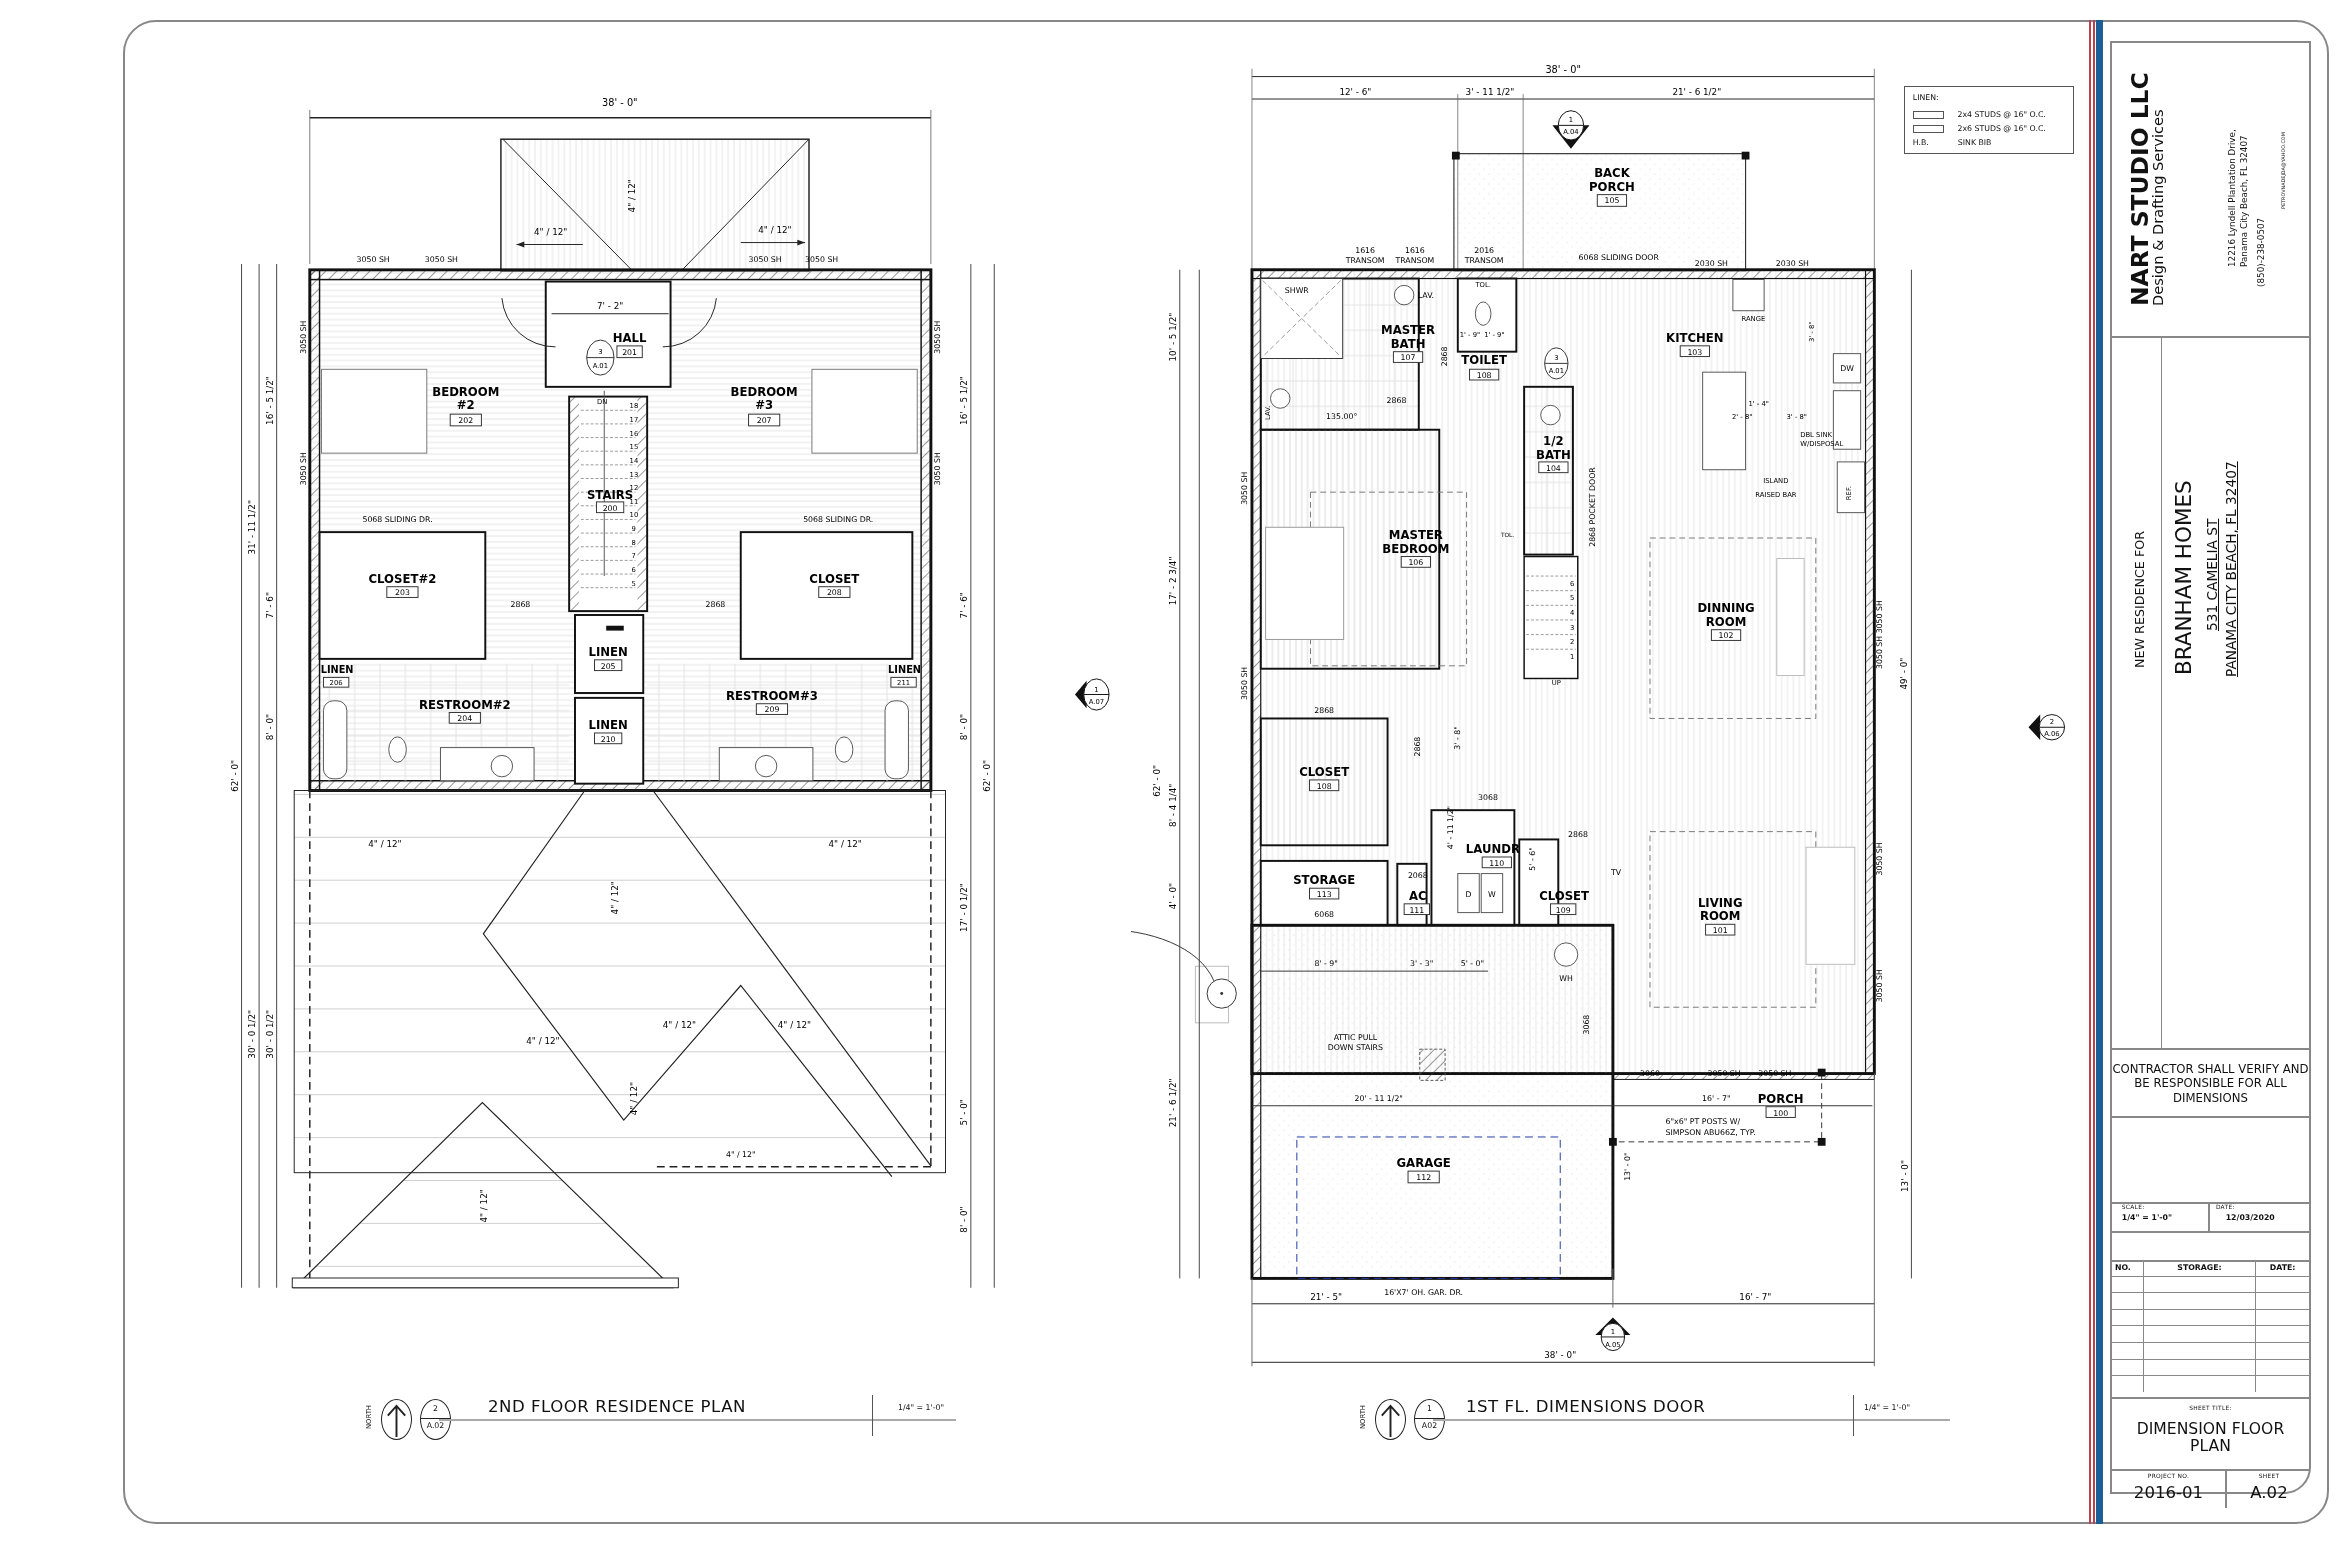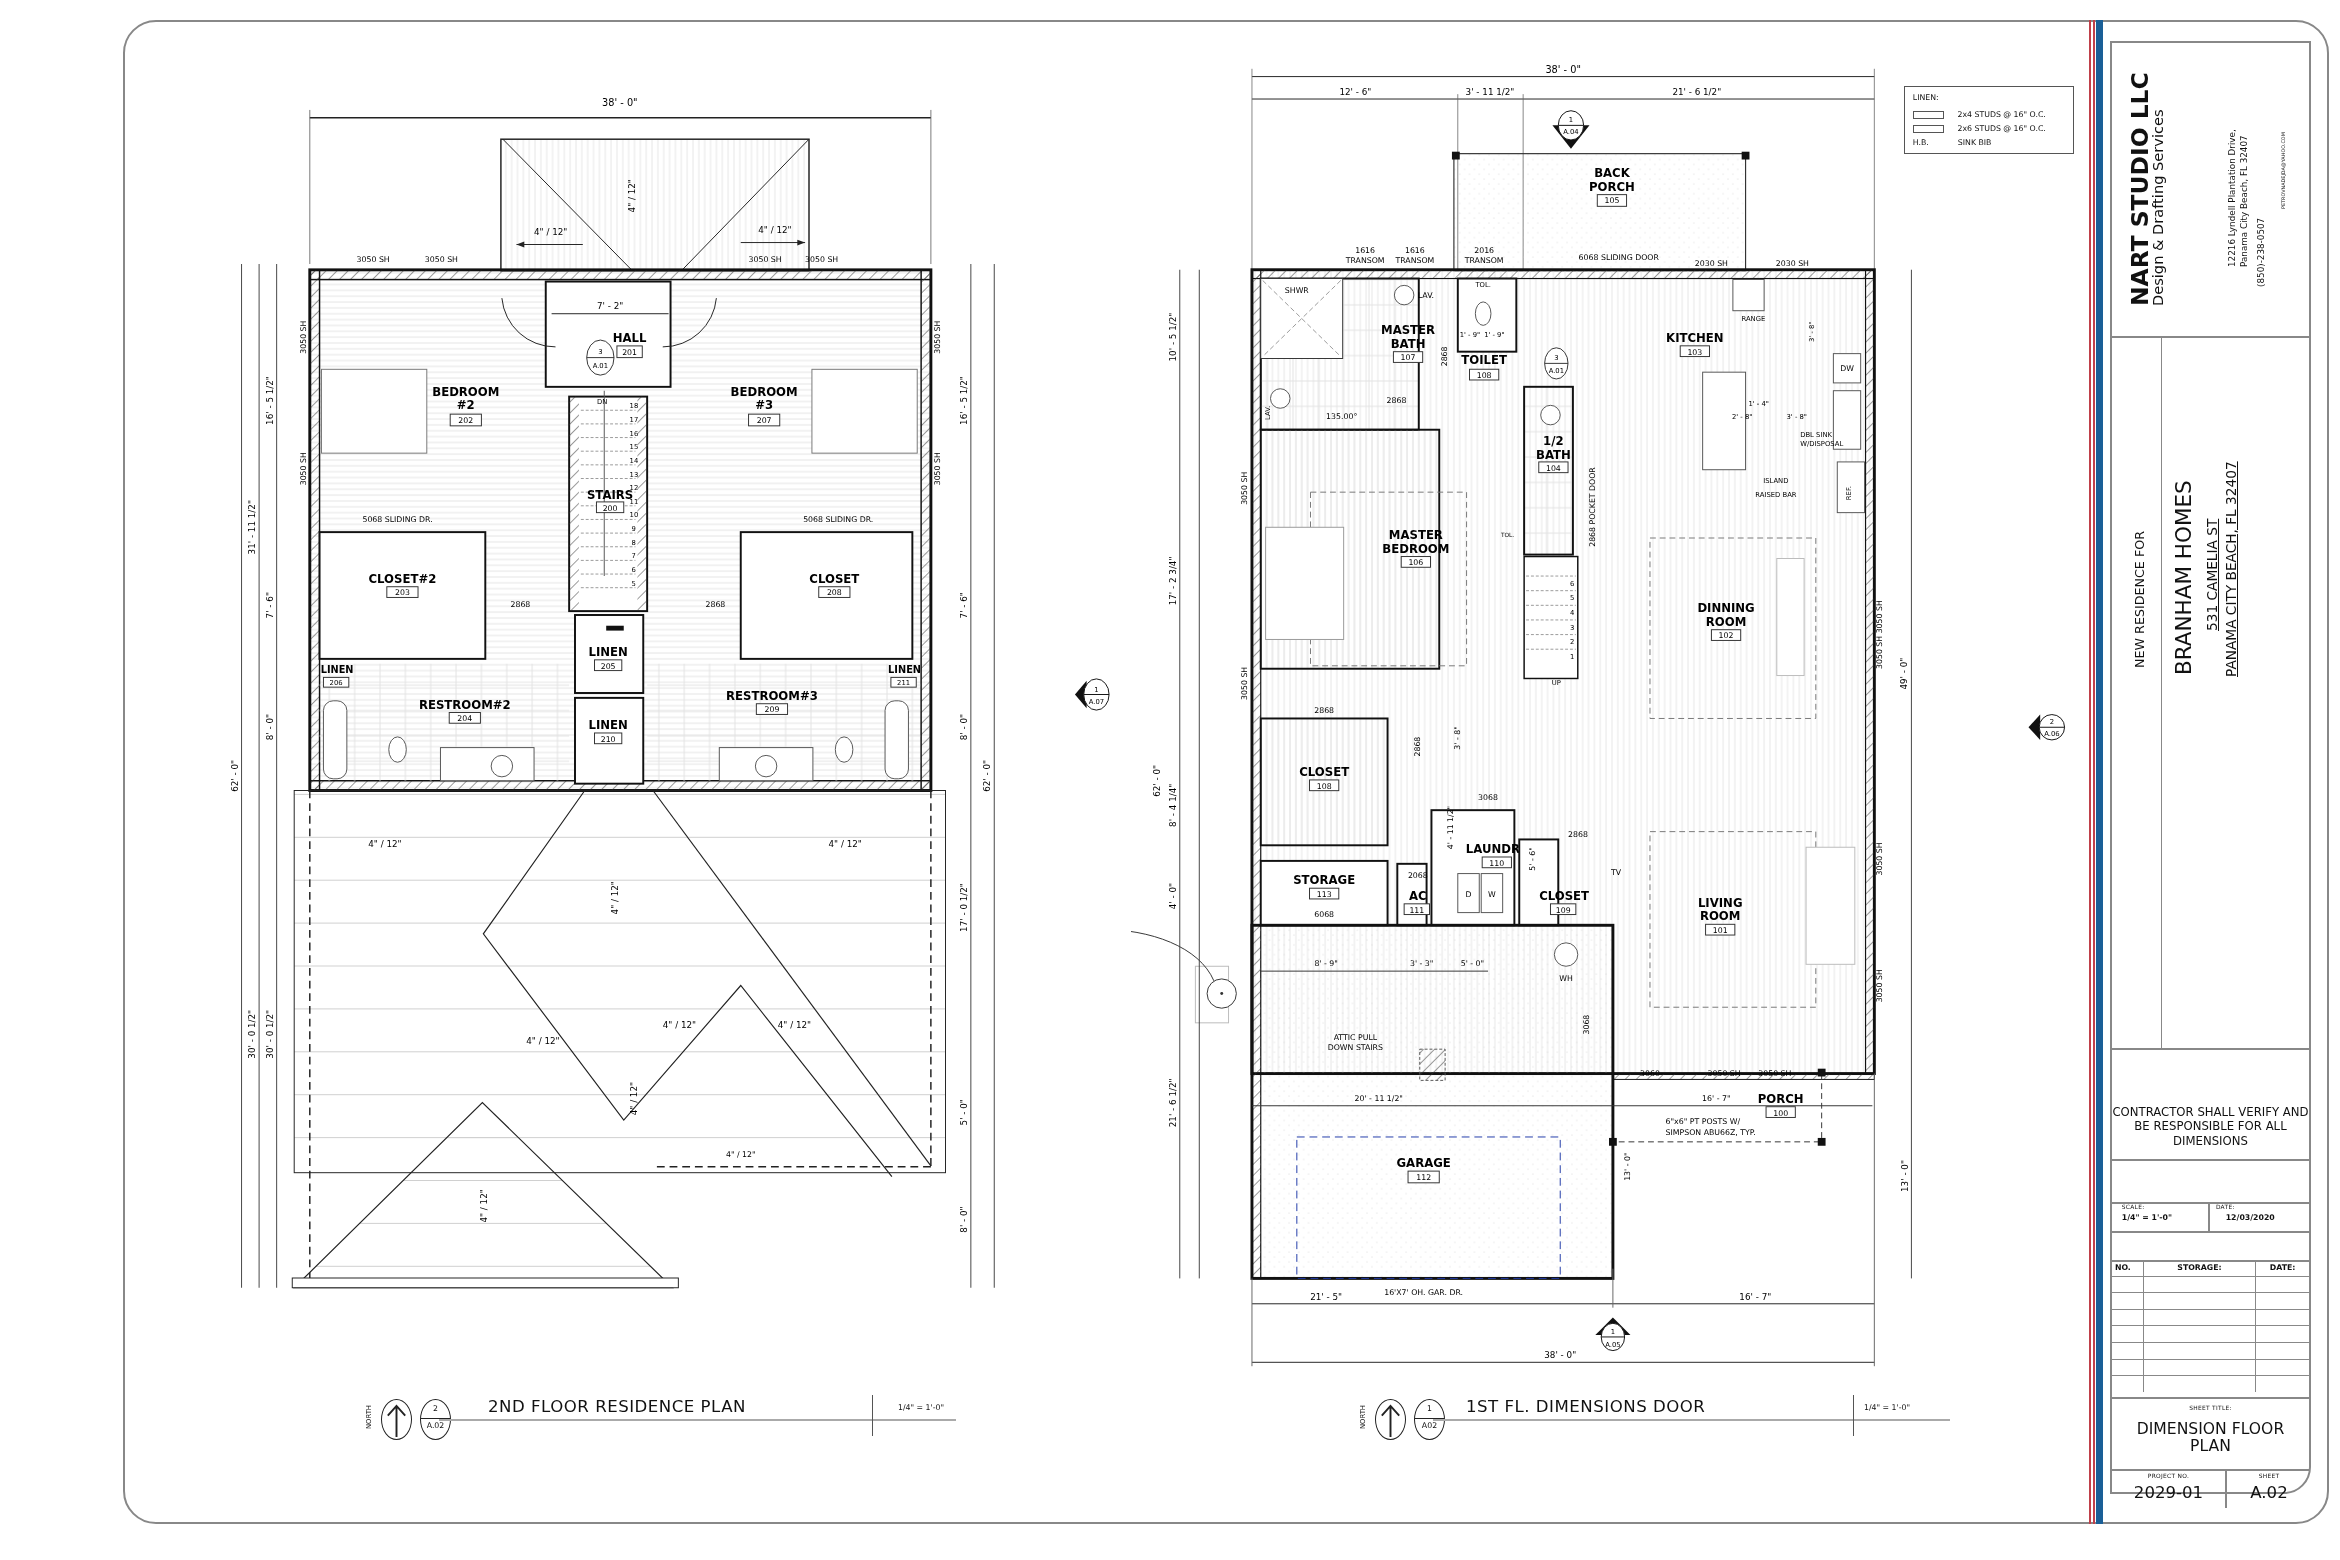--- a/index.html
+++ b/index.html
@@ -11,21 +11,21 @@
   .tb{position:absolute;left:2077px;top:19.5px;width:252px;height:1504px;}
   .tb-stripes{position:absolute;left:11.7px;top:0;width:17.6px;height:100%;}
   .tb-stripes .r1{position:absolute;left:0;top:0;width:2px;height:100%;background:#c0404a;}
   .tb-stripes .r2{position:absolute;left:3.9px;top:0;width:2px;height:100%;background:#c0404a;}
   .tb-stripes .b{position:absolute;left:7.8px;top:0;width:6.8px;height:100%;background:#1a5f97;}
   .tb-inner{position:absolute;left:33px;top:21.5px;width:201px;height:1453px;border:2px solid #888;box-sizing:border-box;border-radius:0 0 27px 0;}
   .rot{position:absolute;transform:rotate(-90deg);transform-origin:left top;white-space:nowrap;}
   .firm-box{position:absolute;left:0;top:0;width:100%;height:293px;border-bottom:2px solid #888;}
   .client-box{position:absolute;left:0;top:293px;width:100%;height:712px;border-bottom:2px solid #888;}
   .client-box .divider{position:absolute;left:49px;top:0;width:1px;height:100%;background:#888;}
-  .notice{position:absolute;left:0;top:1046px;width:100%;height:72px;border-bottom:2px solid #888;text-align:center;font-size:11.7px;line-height:14.6px;padding-top:15.6px;box-sizing:border-box;}
+  .notice{position:absolute;left:0;top:1003px;width:100%;height:72px;border-bottom:2px solid #888;text-align:center;font-size:11.7px;line-height:14.6px;padding-top:15.6px;box-sizing:border-box;}
   .blank1{position:absolute;left:0;top:1077px;width:100%;height:82px;border-bottom:2px solid #888;}
   .scale-row{position:absolute;left:0;top:1159px;width:100%;height:29px;border-bottom:2px solid #888;}
   .scale-row .cell{position:absolute;top:0;height:100%;box-sizing:border-box;}
   .lbl-tiny{font-size:5.9px;letter-spacing:0.3px;}
   .val-sm{font-size:7.8px;font-weight:bold;}
   .blank2{position:absolute;left:0;top:1188px;width:100%;height:29px;border-bottom:2px solid #888;}
   .rev{position:absolute;left:0;top:1217px;width:100%;height:137px;border-bottom:2px solid #888;}
   .rev table{width:100%;border-collapse:collapse;font-size:7.8px;}
   .rev td,.rev th{border-bottom:1px solid #888;height:15.6px;padding:0 2.9px;font-weight:bold;}
   .rev .c1{width:25px;border-right:1px solid #888;}
@@ -681,21 +681,21 @@
       </tbody>
         </table>
     </div>
     <div class="sheet-title">
       <div class="lbl-tiny" style="margin-top:7.8px">SHEET TITLE:</div>
       <div style="font-size:15.6px;line-height:17.6px;margin-top:10px;padding:0 19.5px">DIMENSION FLOOR PLAN</div>
     </div>
     <div class="proj">
       <div class="cell" style="left:0;width:115px;border-right:2px solid #888;">
         <div class="lbl-tiny" style="margin-top:3.9px">PROJECT NO.</div>
-        <div style="font-size:16.6px;margin-top:3.9px">2029-01</div>
+        <div style="font-size:16.6px;margin-top:3.9px">2016-01</div>
       </div>
       <div class="cell" style="left:115px;width:84px;">
         <div class="lbl-tiny" style="margin-top:3.9px">SHEET</div>
         <div style="font-size:16.6px;margin-top:3.9px">A.02</div>
       </div>
     </div>
   </div>
 </div>
 
 

